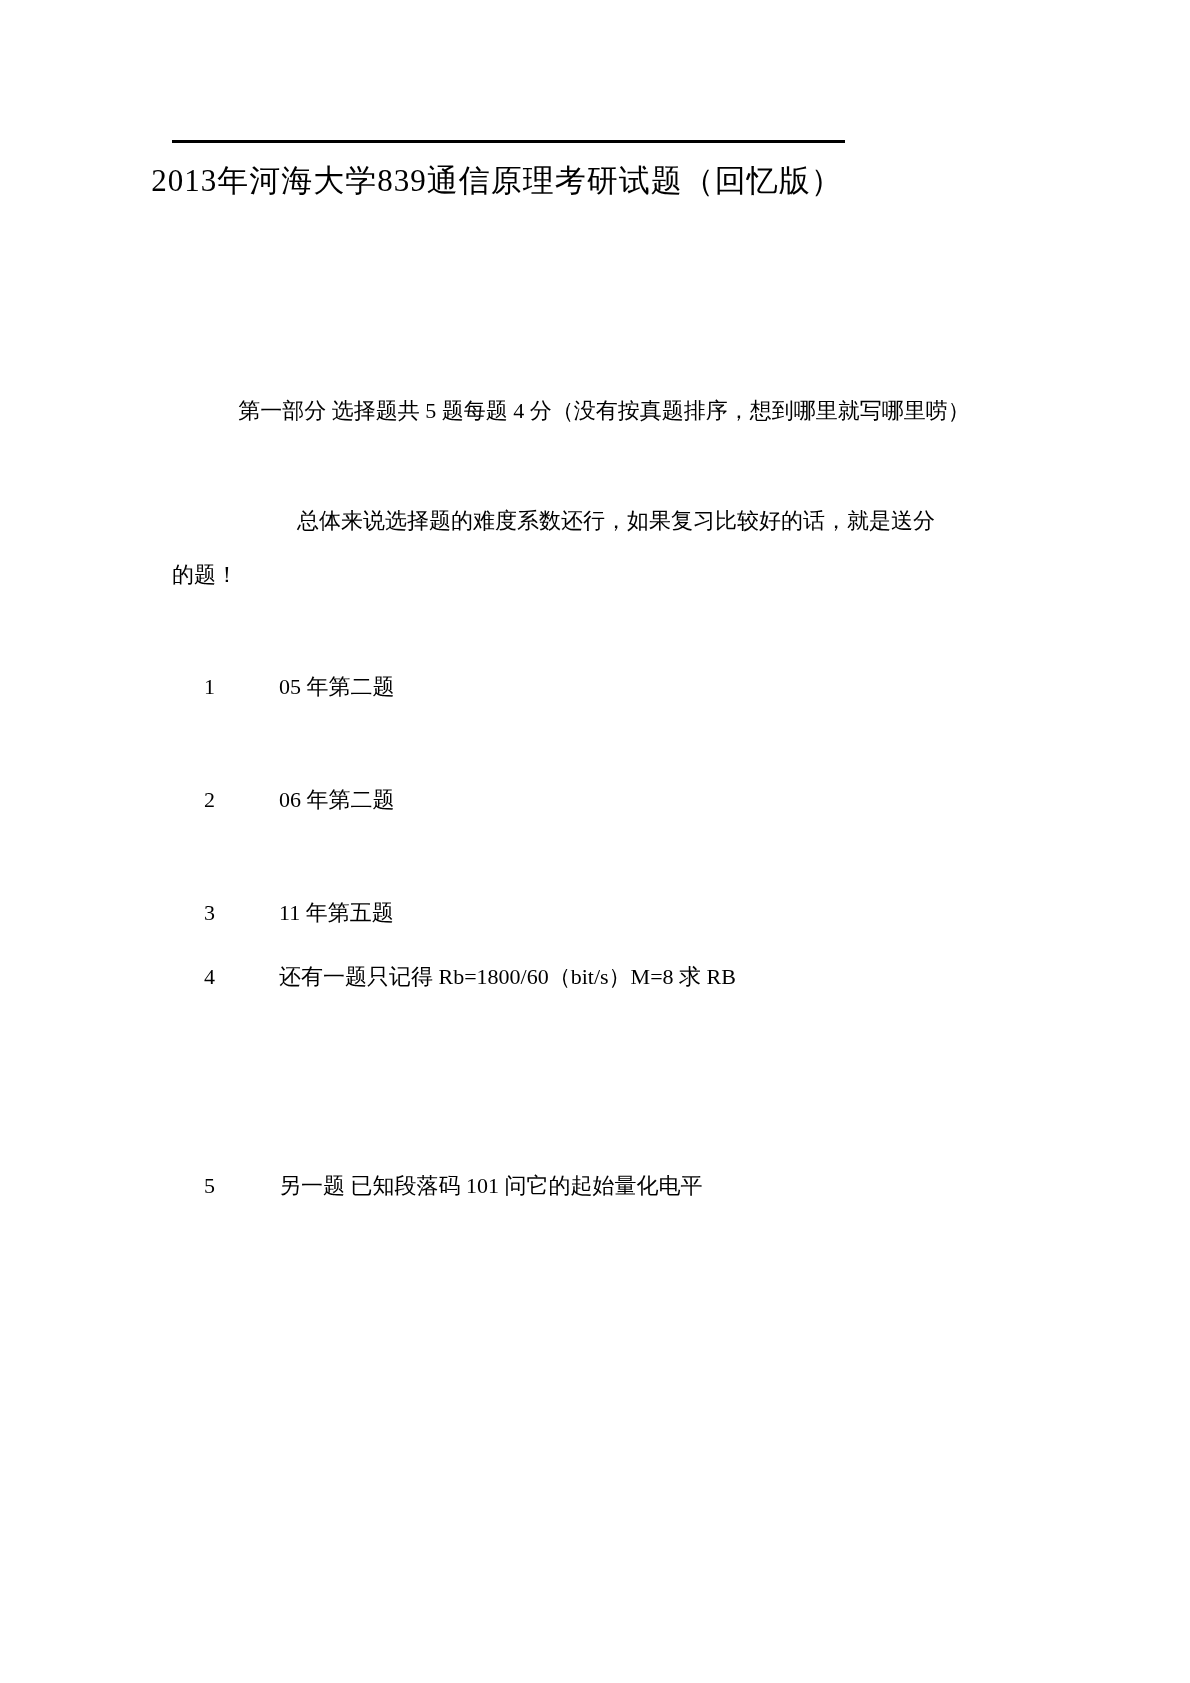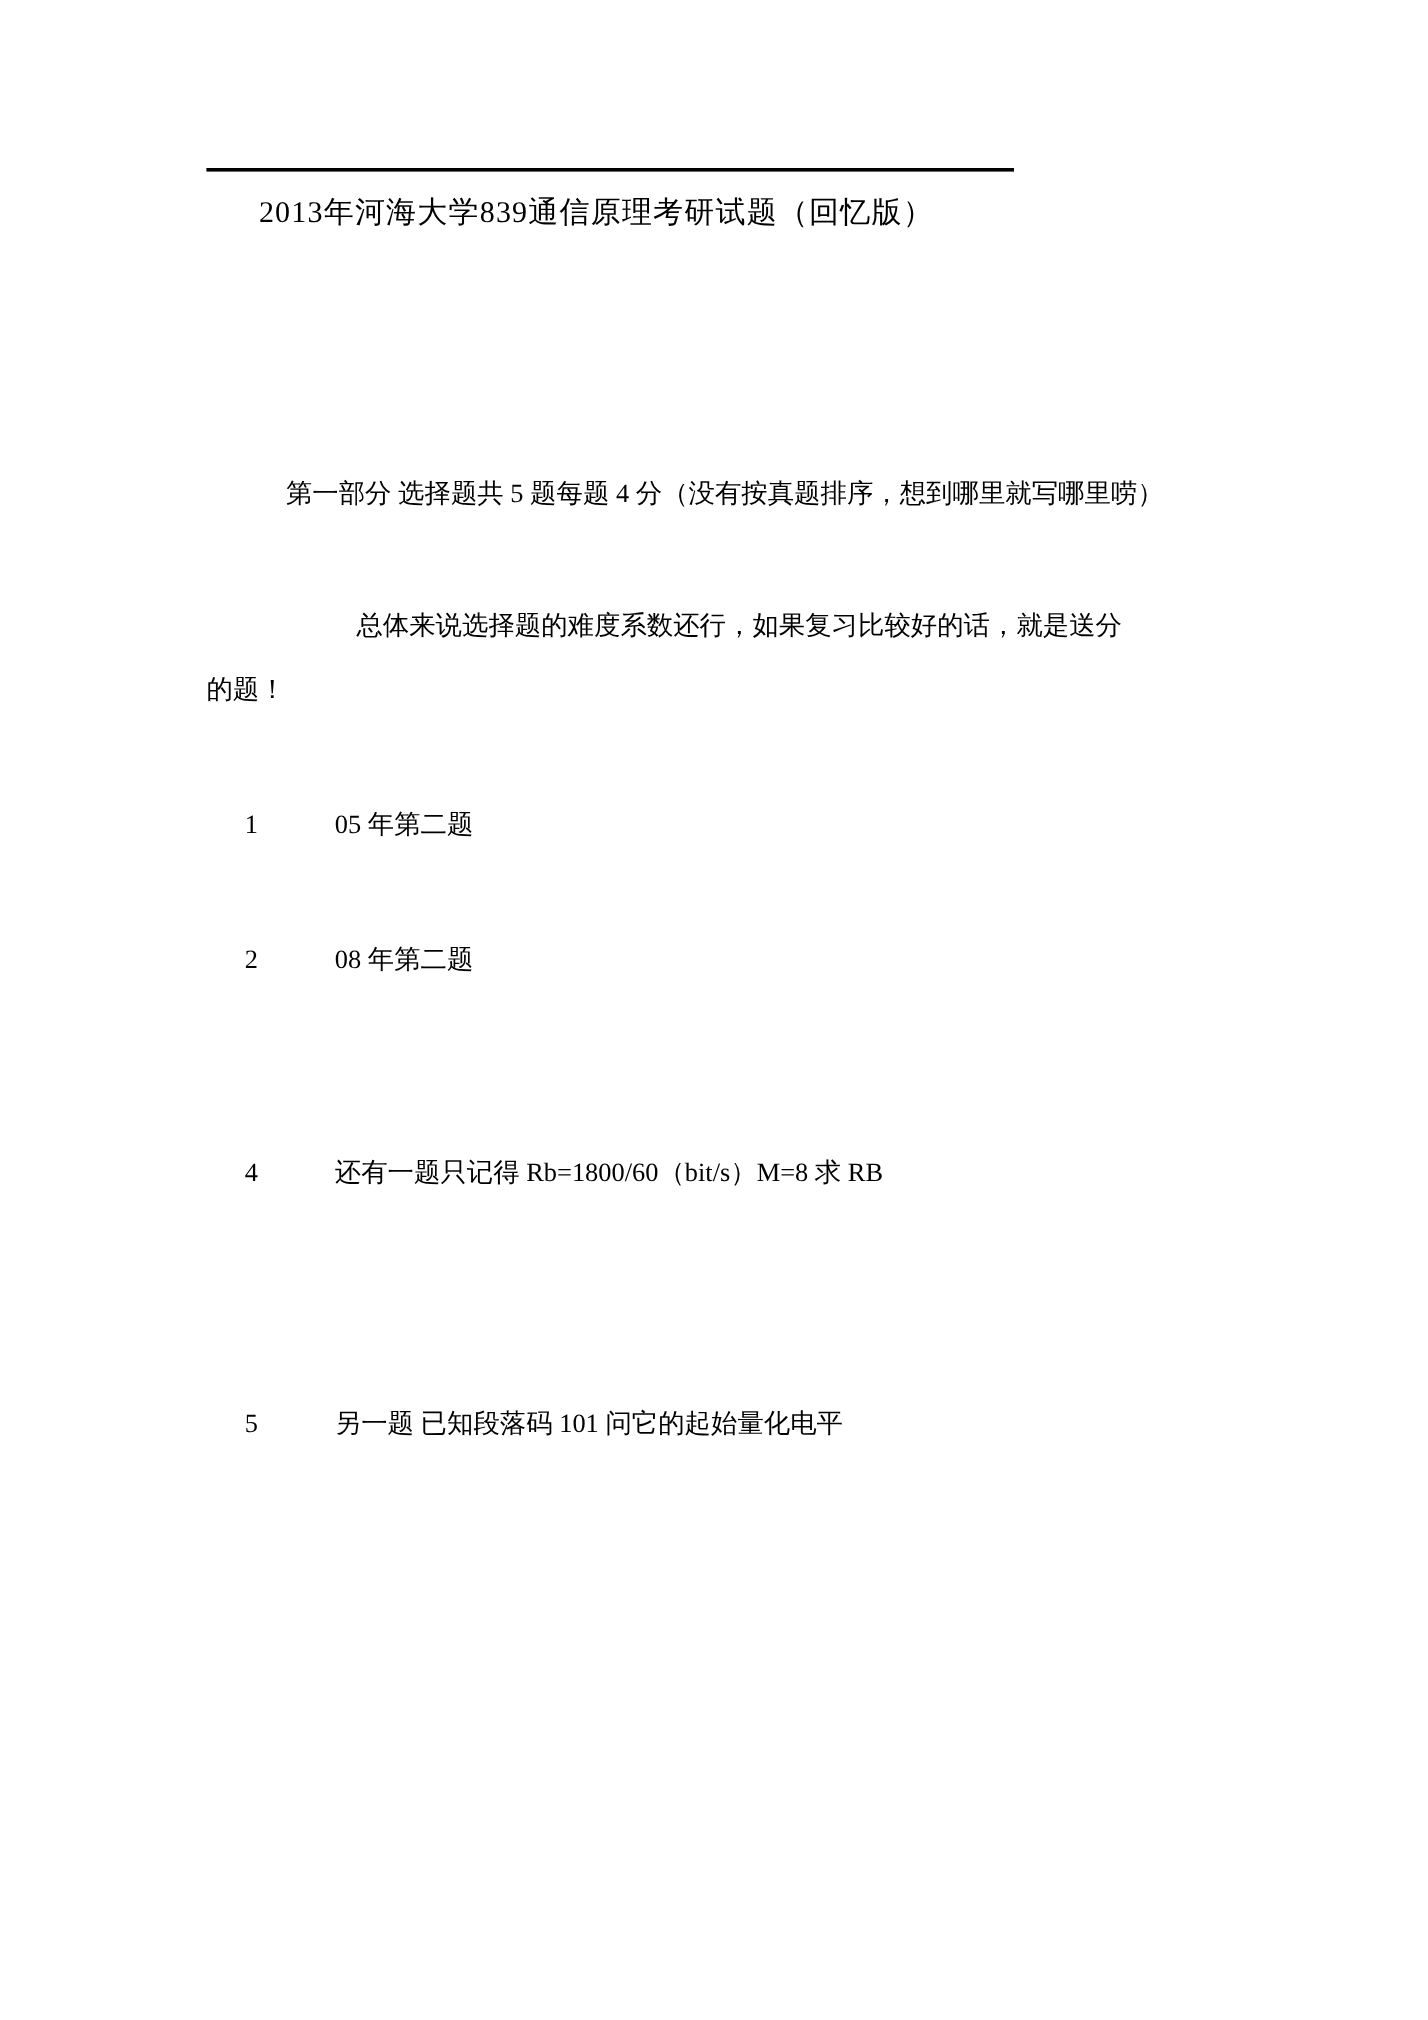--- a/index.html
+++ b/index.html
@@ -30,21 +30,21 @@
     width: 673px;
     height: 3px;
     background: #000;
   }
   .doc-title {
     position: absolute;
     left: 0;
     top: 160px;
     width: 994px;
     text-align: center;
-    font-size: 25px;
+    font-size: 31px;
     letter-spacing: 1px;
     font-family: "Liberation Serif", "DejaVu Serif", serif;
   }
   .section-line {
     position: absolute;
     font-size: 22px;
     line-height: 34px;
     font-family: "Liberation Serif", "DejaVu Serif", serif;
   }
   .part-heading {
@@ -108,23 +108,26 @@
 
   <div class="section-line intro-1">总体来说选择题的难度系数还行，如果复习比较好的话，就是送分</div>
 
   <div class="q-list">
 
     <div class="q-row q-0">
       <span class="q-num">1</span><span class="q-text">05 年第二题</span>
     </div>
 
     <div class="q-row q-1">
-      <span class="q-num">2</span><span class="q-text">08 年第二题</span>
+      <span class="q-num">2</span><span class="q-text">06 年第二题</span>
     </div>
 
+    <div class="q-row q-2">
+      <span class="q-num">3</span><span class="q-text">11 年第五题</span>
+    </div>
 
     <div class="q-row q-3">
       <span class="q-num">4</span><span class="q-text">还有一题只记得 Rb=1800/60（bit/s）M=8 求 RB</span>
     </div>
 
     <div class="q-row q-4">
       <span class="q-num">5</span><span class="q-text">另一题 已知段落码 101 问它的起始量化电平</span>
     </div>
 
   </div>

